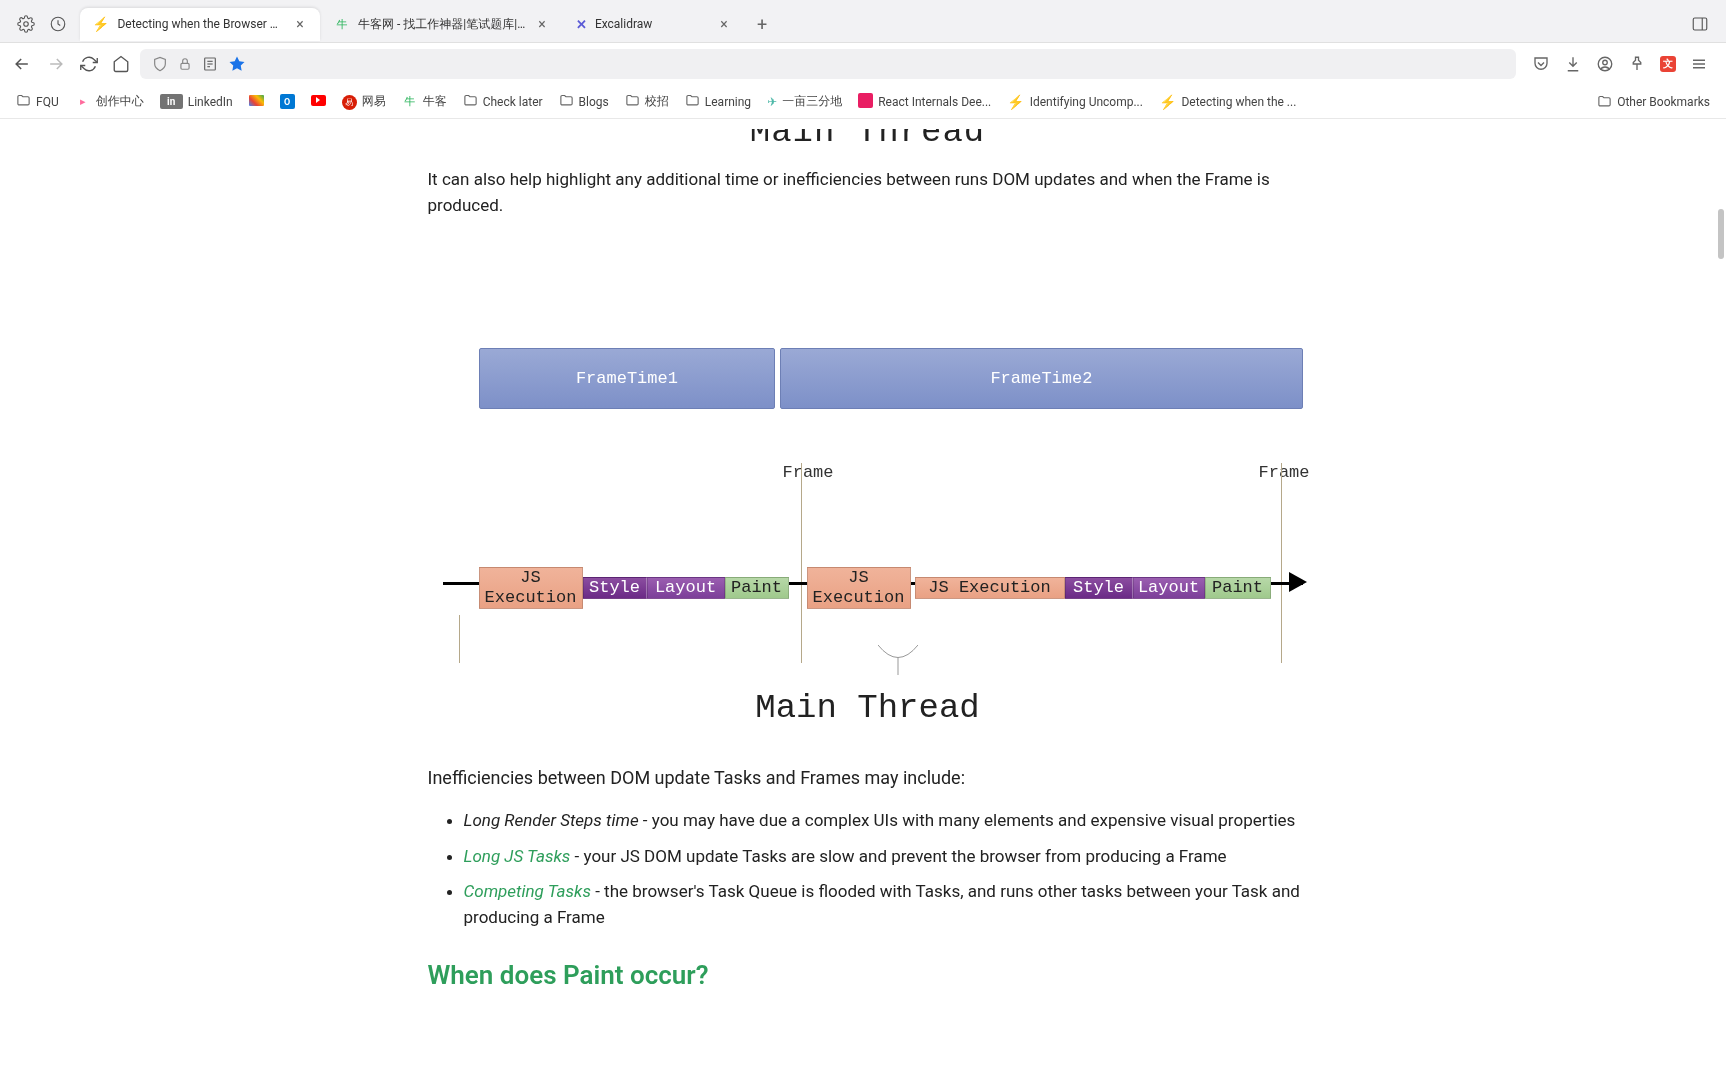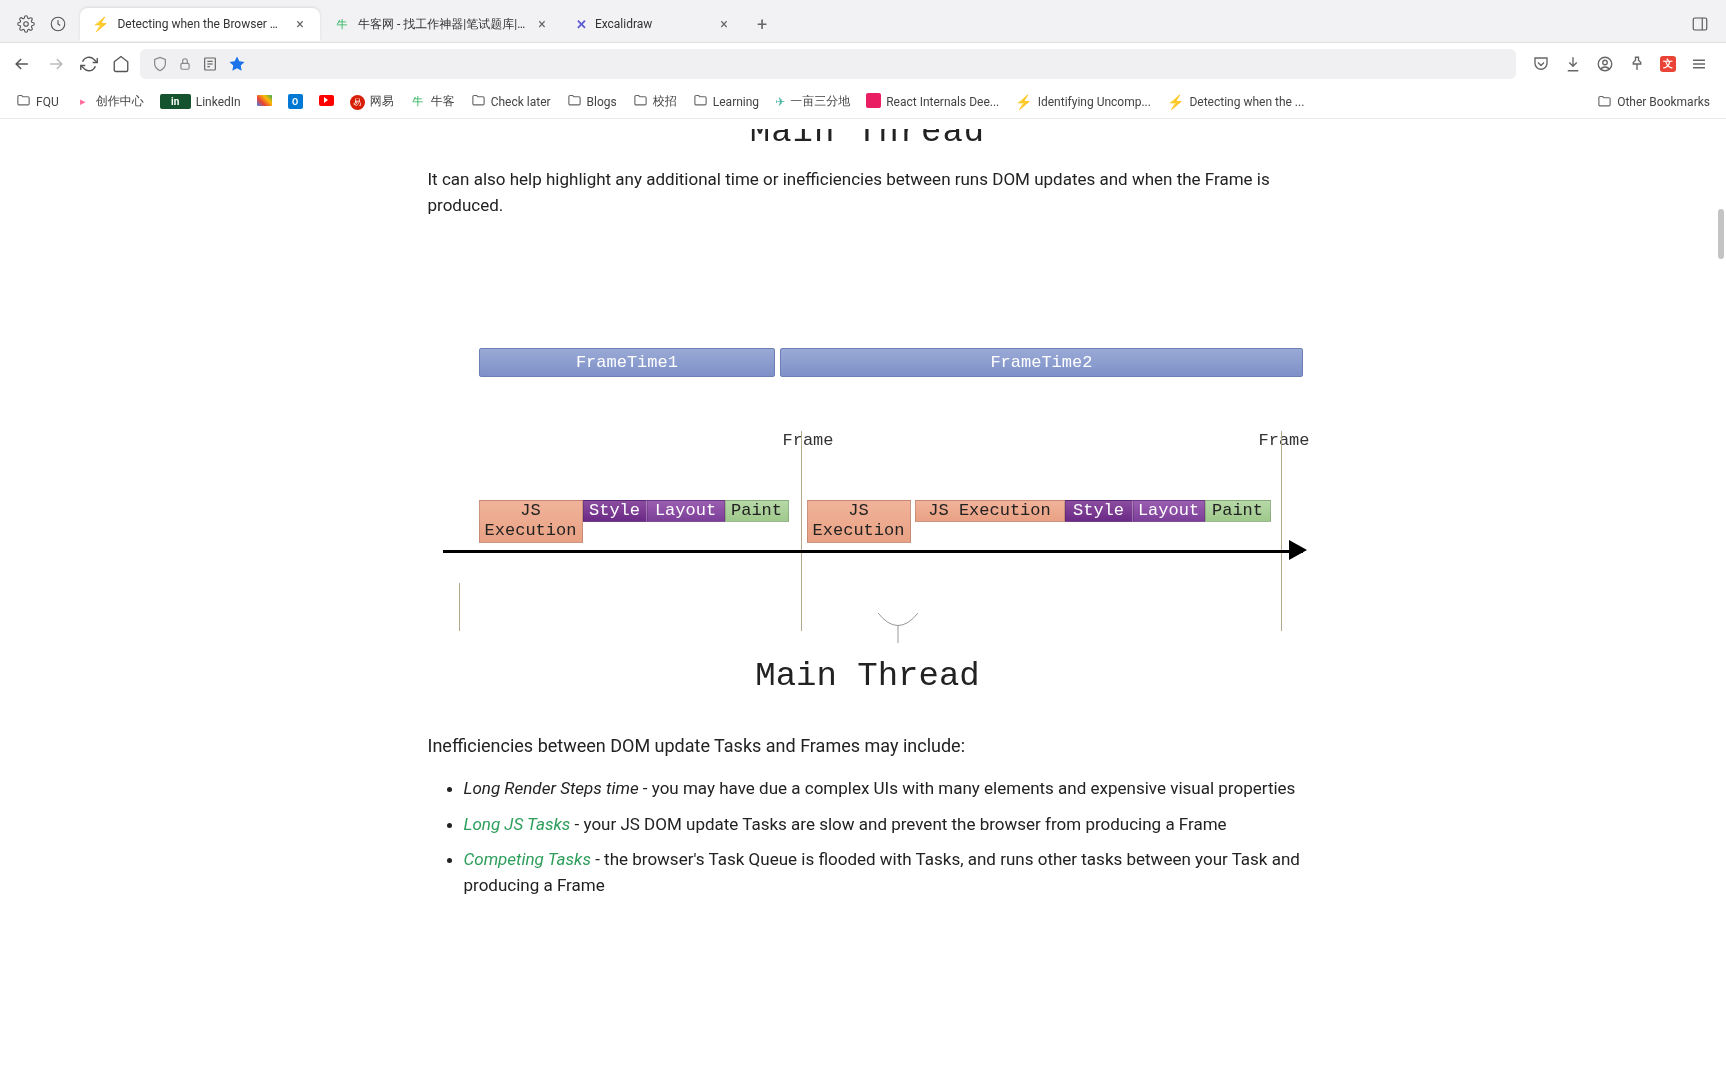--- a/index.html
+++ b/index.html
@@ -222,21 +222,21 @@
       margin-bottom: 54px;
     }
     
     .frame-time-box {
       background: linear-gradient(to bottom, #9aa9d5, #7d90c8);
       border: 1px solid #6d7fb5;
       color: #fff;
       font-family: ui-monospace, "Courier New", monospace;
       font-size: 17px;
       text-align: center;
-      padding: 4px 0;
+      padding: 20px 0;
       border-radius: 2px;
     }
     
     .ft1 { width: 316px; margin-left: 46px; }
     .ft2 { width: 556px; }
     
     .frame-labels {
       position: relative;
       height: 20px;
       margin-bottom: 8px;
@@ -285,21 +285,21 @@
       border-left: 18px solid #000;
       border-top: 10px solid transparent;
       border-bottom: 10px solid transparent;
     }
     
     .blocks-row {
       position: absolute;
       top: 5px;
       left: 0;
       display: flex;
-      align-items: flex-start;
+      align-items: center;
       height: 112px;
     }
     
     .block {
       display: flex;
       align-items: center;
       justify-content: center;
       text-align: center;
       font-family: ui-monospace, "Courier New", monospace;
       font-size: 17px;
@@ -367,21 +367,21 @@
       width: 6px;
       height: 50px;
       background: #c4c4c4;
       border-radius: 3px;
     }
     
     .lightning { color: #f5a623; font-size: 14px; }
     .x-icon { color: #5b5bd6; font-weight: bold; font-size: 13px;}
     .folder-icon { color: #666; }
     .bili-icon { color: #ff6b9d; }
-    .linkedin-icon { background:#14532d; color:#fff; font-size:10px; font-weight:bold; width:31px; height:15px; border-radius:2px;}
+    .linkedin-icon { background:#737373; color:#fff; font-size:10px; font-weight:bold; width:23px; height:15px; border-radius:2px;}
     .gmail-icon { background: linear-gradient(45deg,#4285F4,#EA4335,#FBBC05,#34A853); width:15px; height:11px; border-radius:1px;}
     .outlook-icon { background:#0078d4; color:#fff; width:15px; height:15px; border-radius:2px; font-size:9px; font-weight:bold;}
     .yt-icon { background:#ff0000; width:15px; height:11px; border-radius:2px; position:relative;}
     .yt-icon::after{content:'';position:absolute;left:5px;top:2px;border-left:4px solid #fff;border-top:3px solid transparent;border-bottom:3px solid transparent;}
     .wy-icon{ background:#d81e06; color:#fff; width:15px;height:15px;border-radius:50%;font-size:8px;}
     .nk-icon{ color:#2db55d;}
     .react-icon{ background:#e91e63; width:15px;height:15px;border-radius:2px;}
     .gt-icon{background:#ea4335;color:#fff;width:16px;height:16px;border-radius:3px;font-size:10px;font-weight:bold;}
   </style>
 </head>
@@ -649,14 +649,15 @@
       </div>
       <div class="main-thread-label" style="margin-top:10px;">Main Thread</div>
     </div>
 
     <p class="after-text">Inefficiencies between DOM update Tasks and Frames may include:</p>
     <ul class="inefficiencies" id="bullets-list">
         <li><span class="italic-plain">Long Render Steps time</span><span> - you may have due a complex UIs with many elements and expensive visual properties</span></li>
         <li><span class="italic-link">Long JS Tasks</span><span> - your JS DOM update Tasks are slow and prevent the browser from producing a Frame</span></li>
         <li><span class="italic-link">Competing Tasks</span><span> - the browser's Task Queue is flooded with Tasks, and runs other tasks between your Task and producing a Frame</span></li>
       </ul>
+    <h2 class="section-heading">When does Paint occur?</h2>
   </div>
 </div>
 
 </body></html>

